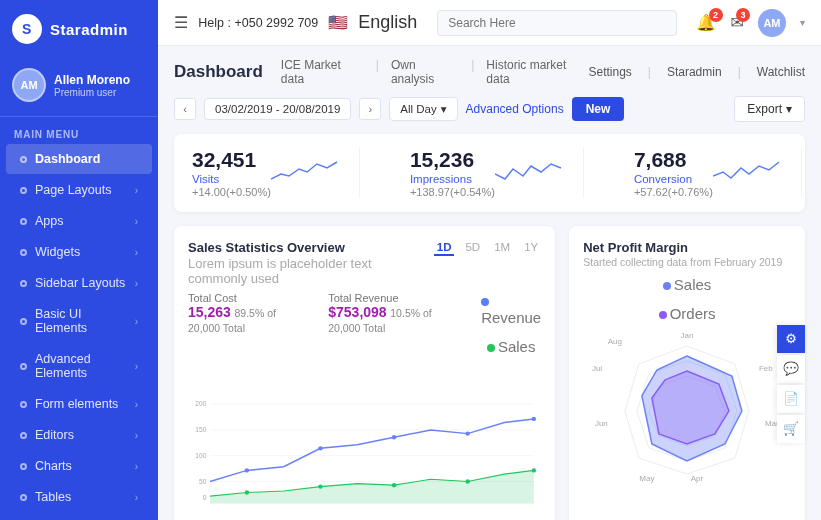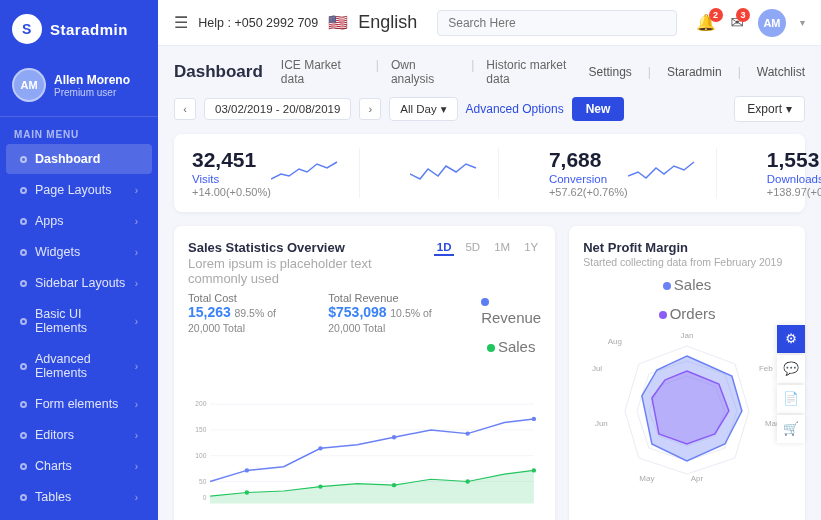--- a/index.html
+++ b/index.html
@@ -262,21 +262,21 @@
     .chart-card-main { flex: 1.7; }
     .chart-card-right { flex: 1; }
     .chart-card-header { display: flex; align-items: flex-start; justify-content: space-between; margin-bottom: 4px; }
     .chart-card-title { font-size: 13px; font-weight: 700; color: #2a2e45; }
     .chart-card-sub { font-size: 13px; color: #aaa; margin-top: 1px; }
     .chart-tabs { display: flex; gap: 8px; font-size: 11.5px; }
     .chart-tab { color: #aaa; cursor: pointer; padding: 1px 3px; }
     .chart-tab.active { color: #2d4be0; font-weight: 700; border-bottom: 2px solid #2d4be0; }
     .chart-stats-row { display: flex; gap: 20px; margin: 6px 0 10px; }
     .chart-stat-label { font-size: 11px; color: #777; }
-    .chart-stat-val { font-size: 14px; font-weight: 700; color: #3b82f6; }
+    .chart-stat-val { font-size: 14px; font-weight: 700; color: #a21caf; }
     .chart-stat-pct { font-size: 10.5px; color: #888; }
     .chart-legend { display: flex; gap: 12px; font-size: 15px; color: #777; align-items: center; margin-bottom: 4px; flex-direction: column; }
     .legend-dot { width: 8px; height: 8px; border-radius: 50%; display: inline-block; margin-right: 3px; }
 
     
     .bottom-row { display: flex; gap: 14px; }
     .bottom-card {
       background: #fff;
       border-radius: 8px;
       box-shadow: 0 1px 4px rgba(0,0,0,0.06);
@@ -490,20 +490,25 @@
             <div class="stat-label">Visits</div>
             <div class="stat-change">+14.00(+0.50%)</div>
           </div>
           <svg class="stat-sparkline" width="70" height="30" viewBox="0 0 70 30">
             <polyline points="0,25 10,20 18,22 28,15 36,18 46,10 56,14 66,8" fill="none" stroke="#5b7ef5" stroke-width="1.5"></polyline>
           </svg>
         </div>
       </div>
       <div class="stat-item">
         <div style="display:flex;align-items:flex-start;justify-content:space-between">
+          <div>
+            <div class="stat-num">15,236</div>
+            <div class="stat-label">Impressions</div>
+            <div class="stat-change">+138.97(+0.54%)</div>
+          </div>
           <svg class="stat-sparkline" width="70" height="30" viewBox="0 0 70 30">
             <polyline points="0,20 10,25 18,15 28,22 36,12 46,18 56,10 66,14" fill="none" stroke="#5b7ef5" stroke-width="1.5"></polyline>
           </svg>
         </div>
       </div>
       <div class="stat-item">
         <div style="display:flex;align-items:flex-start;justify-content:space-between">
           <div>
             <div class="stat-num">7,688</div>
             <div class="stat-label">Conversion</div>

